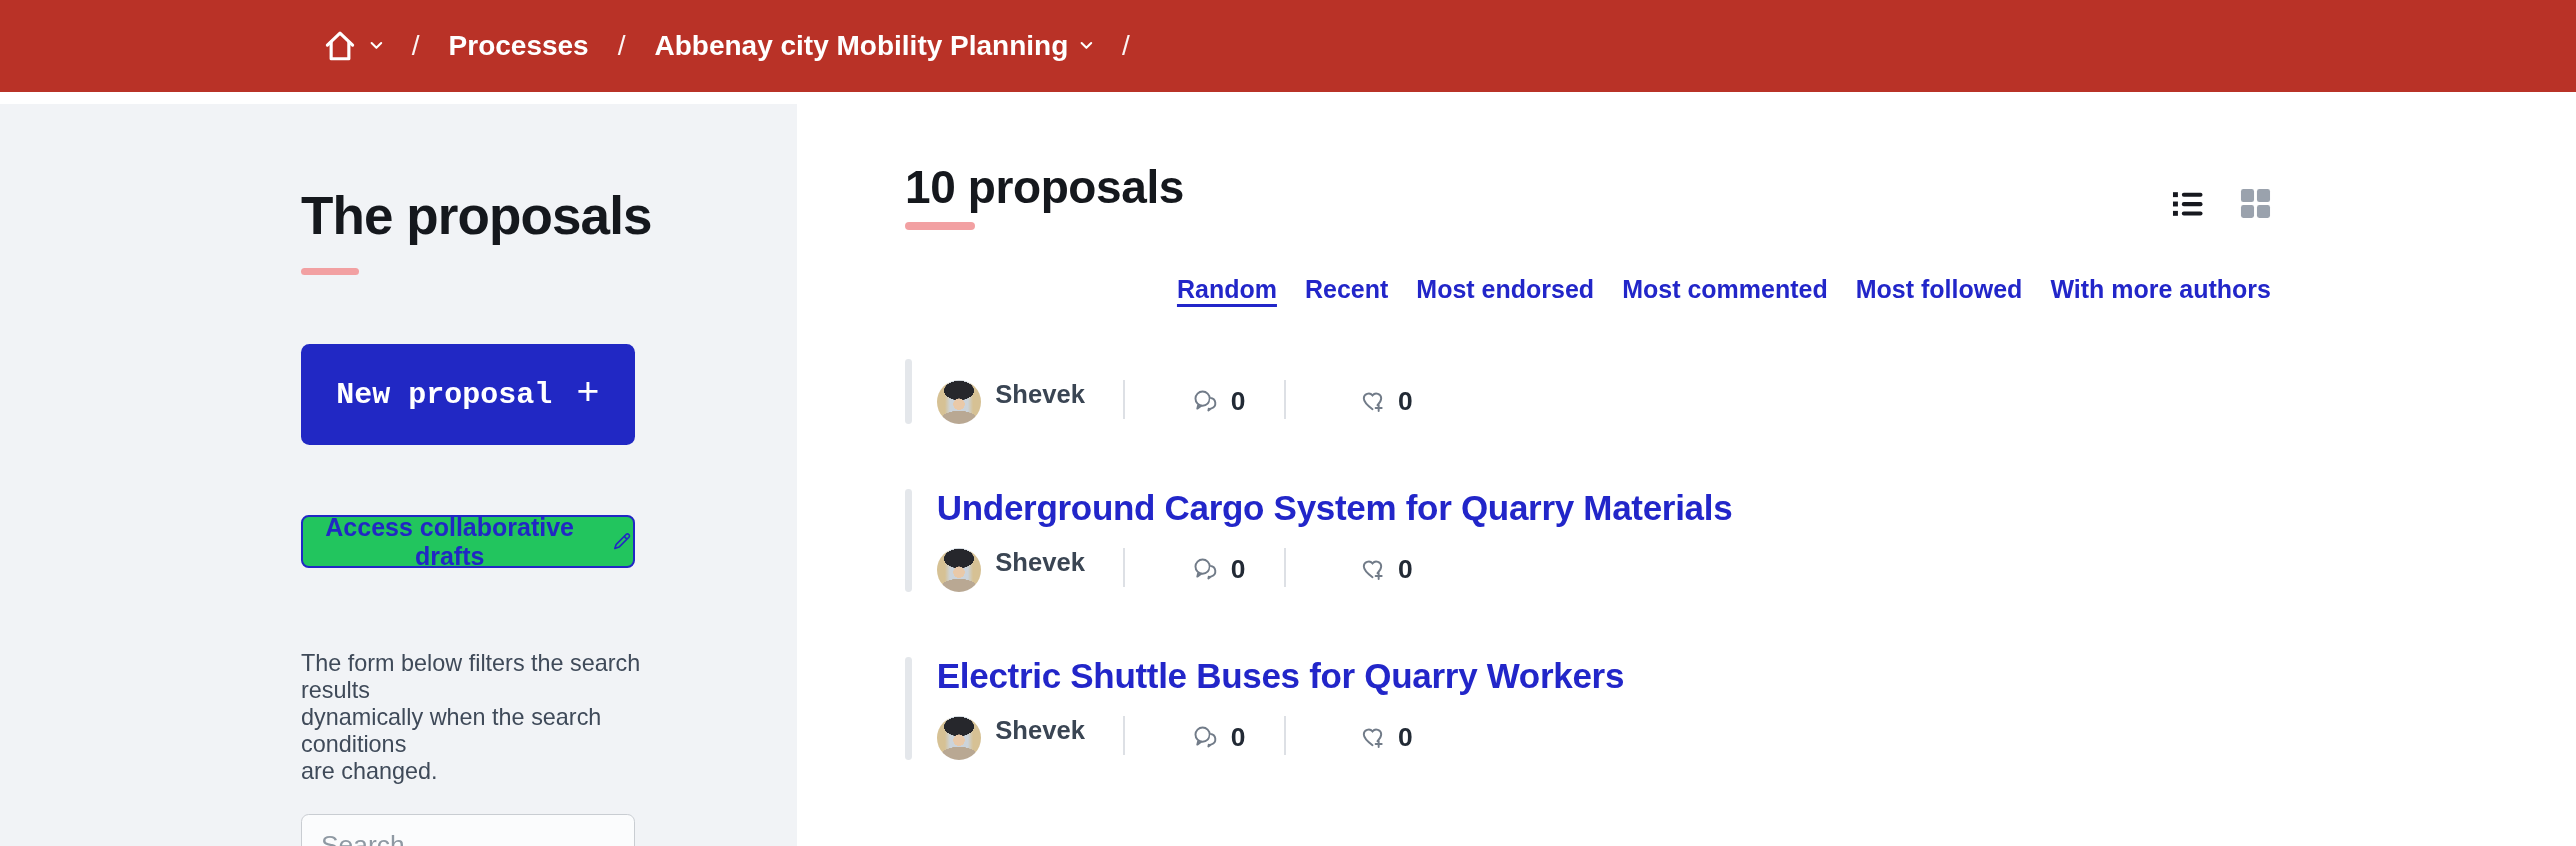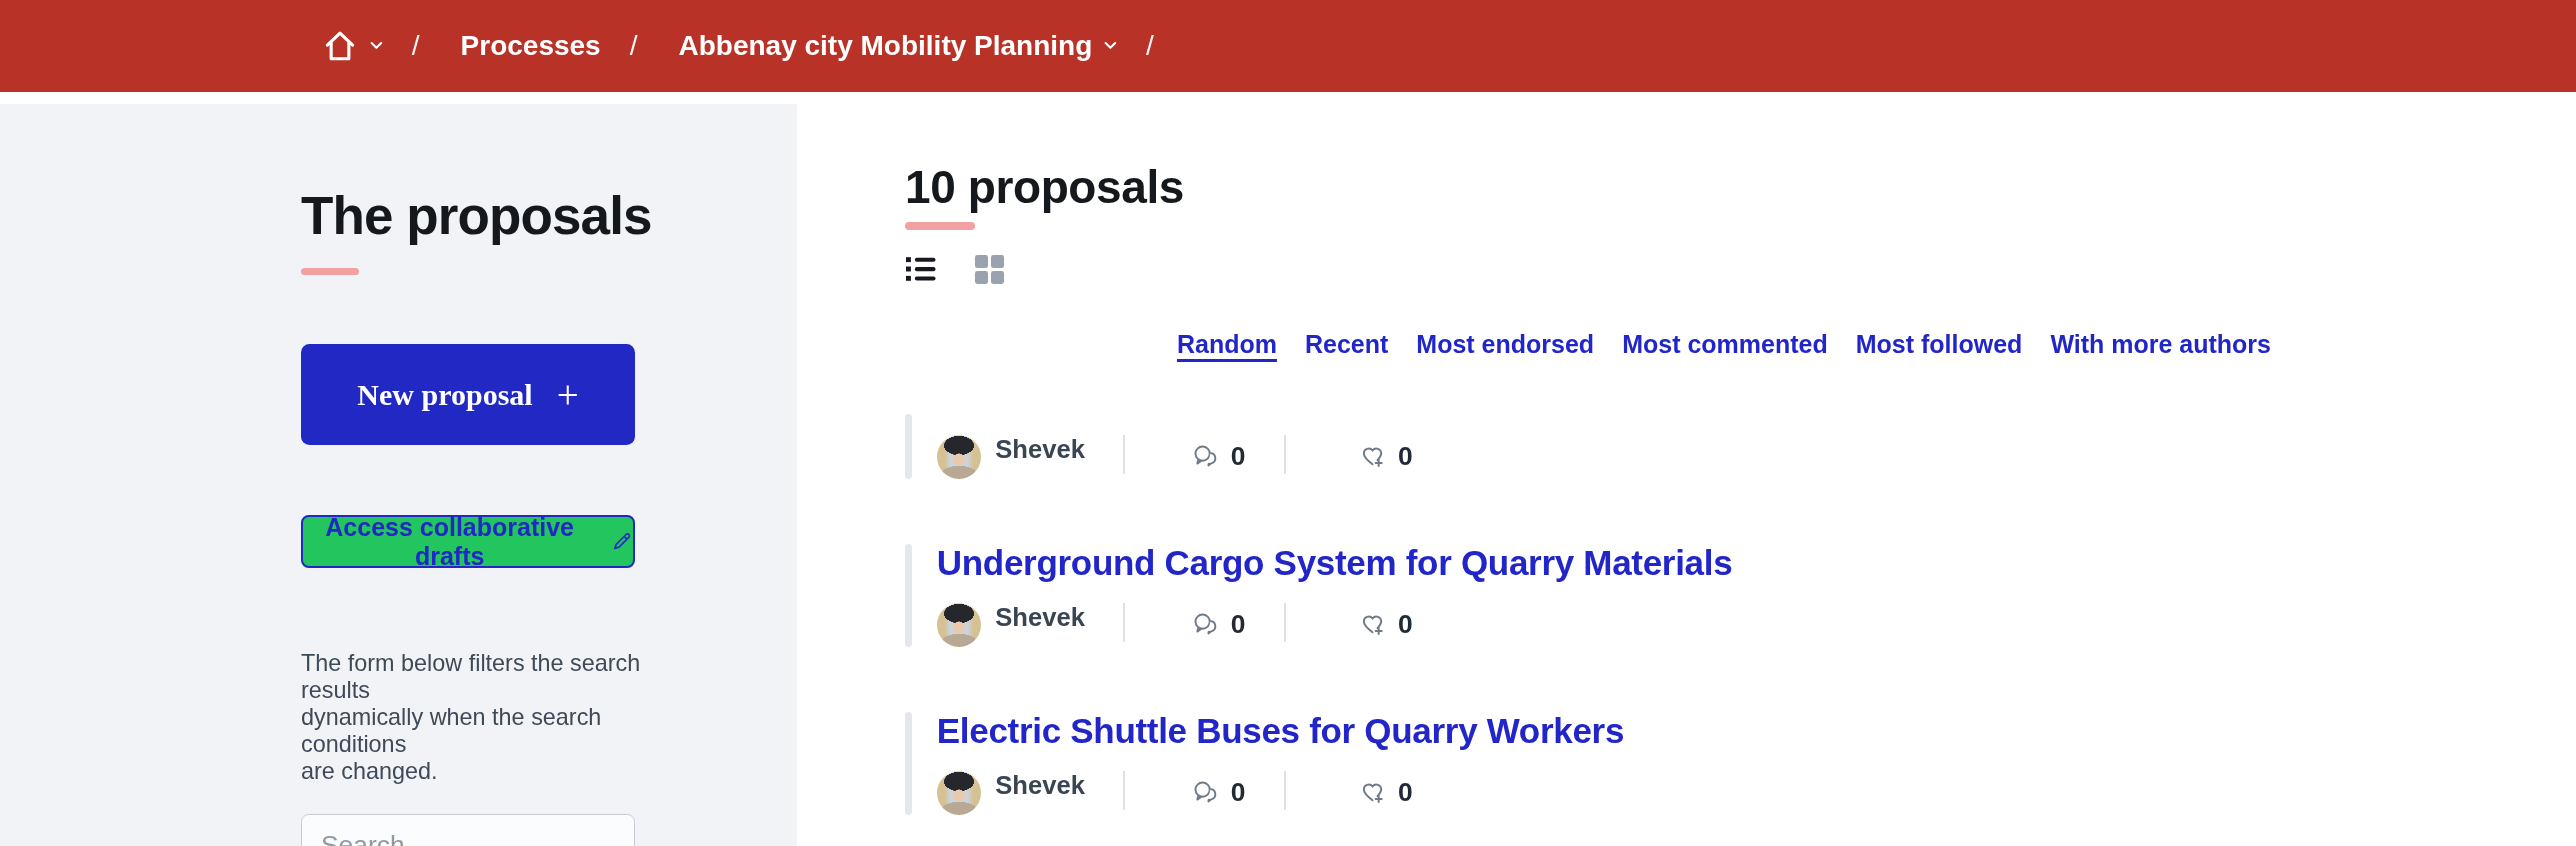--- a/index.html
+++ b/index.html
@@ -6,55 +6,55 @@
   html,body { width:2576px; height:847px; overflow:hidden; background:#fff;
               font-family:"Liberation Sans", sans-serif; }
 
   
   .topbar { position:absolute; top:0; left:0; width:2576px; height:92px;
             background:var(--header-red); display:flex; align-items:center;
             padding-left:322px; color:#fff; }
   .crumbs { display:flex; align-items:center; gap:29px; font-size:28px; font-weight:600; }
   .crumb-group { display:flex; align-items:center; gap:12px; cursor:pointer; }
   .crumb-sep { font-weight:400; opacity:.95; }
-  .crumb-link { color:#fff; text-decoration:none; cursor:pointer;margin-left:12px; }
+  .crumb-link { color:#fff; text-decoration:none; cursor:pointer; }
 
   
   .sidebar { position:absolute; top:104px; left:0; width:797px; bottom:0;
              background:var(--sidebar-bg); padding:0 0 0 301px; }
   .main    { position:absolute; top:92px; left:797px; right:0; bottom:0;
              background:#fff; padding:0 305px 0 108px; }
 
   
   .side-title { margin-top:85px; font-size:53px; line-height:1; font-weight:700;
                 color:var(--text-dark); letter-spacing:-0.9px; }
   .title-underline { width:58px; height:7.7px; border-radius:4.3px;
                      background:var(--pink-underline); margin-top:25.6px; }
   .btn-new { margin-top:69px; width:334px; height:101px; background:var(--primary-blue);
              border:none; border-radius:8.5px; color:#fff; font-size:30px; font-weight:700;
              display:flex; align-items:center; justify-content:center; gap:24px;
-             cursor:pointer; font-family:Liberation Serif, serif; }
+             cursor:pointer; font-family:Liberation Mono, monospace; }
   .btn-new .plus { font-size:39px; font-weight:400; line-height:1; }
   .btn-drafts { margin-top:70px; width:334px; height:53px; background:#22c55e;
                 border:2.6px solid var(--primary-blue); border-radius:7.7px;
                 color:var(--primary-blue); font-size:25px; font-weight:700;
                 display:flex; align-items:center; justify-content:center; gap:13.6px;
                 cursor:pointer; font-family:Liberation Sans, sans-serif; }
   .filter-help { margin-top:82px; width:392px; font-size:23.4px; line-height:27px;
                  color:var(--text-slate); white-space:pre-line; }
   .search-box { margin-top:29px; width:334px; height:63px; background:#fbfcfd;
                 border:1.7px solid #c9cdd2; border-radius:7.7px; display:flex;
                 align-items:center; padding:0 19px; }
   .search-box input { flex:1; border:none; outline:none; background:transparent;
                       font-size:26.4px; color:#2a323d; font-family:inherit; }
   .search-box input::placeholder { color:#8f99a3; }
 
   
   .main-head { display:flex; justify-content:space-between; align-items:flex-start;
-               margin-top:72px;flex-direction:column; }
+               margin-top:72px; }
   .count-title { font-size:46px; line-height:1; font-weight:700; color:var(--text-dark);
                  letter-spacing:-0.4px; }
   .count-underline { width:70px; height:7.7px; border-radius:4.3px;
                      background:var(--pink-underline); margin-top:12px; }
   .view-icons { display:flex; gap:37px; margin-top:24px; }
   .view-btn { background:none; border:none; cursor:pointer; padding:0; line-height:0; }
 
   .sort-row { display:flex; justify-content:flex-end; align-items:flex-end; gap:28px;
               margin-top:45px; font-size:25px; }
   .sort-link { color:var(--link-blue); text-decoration:none; font-weight:600; cursor:pointer; }

